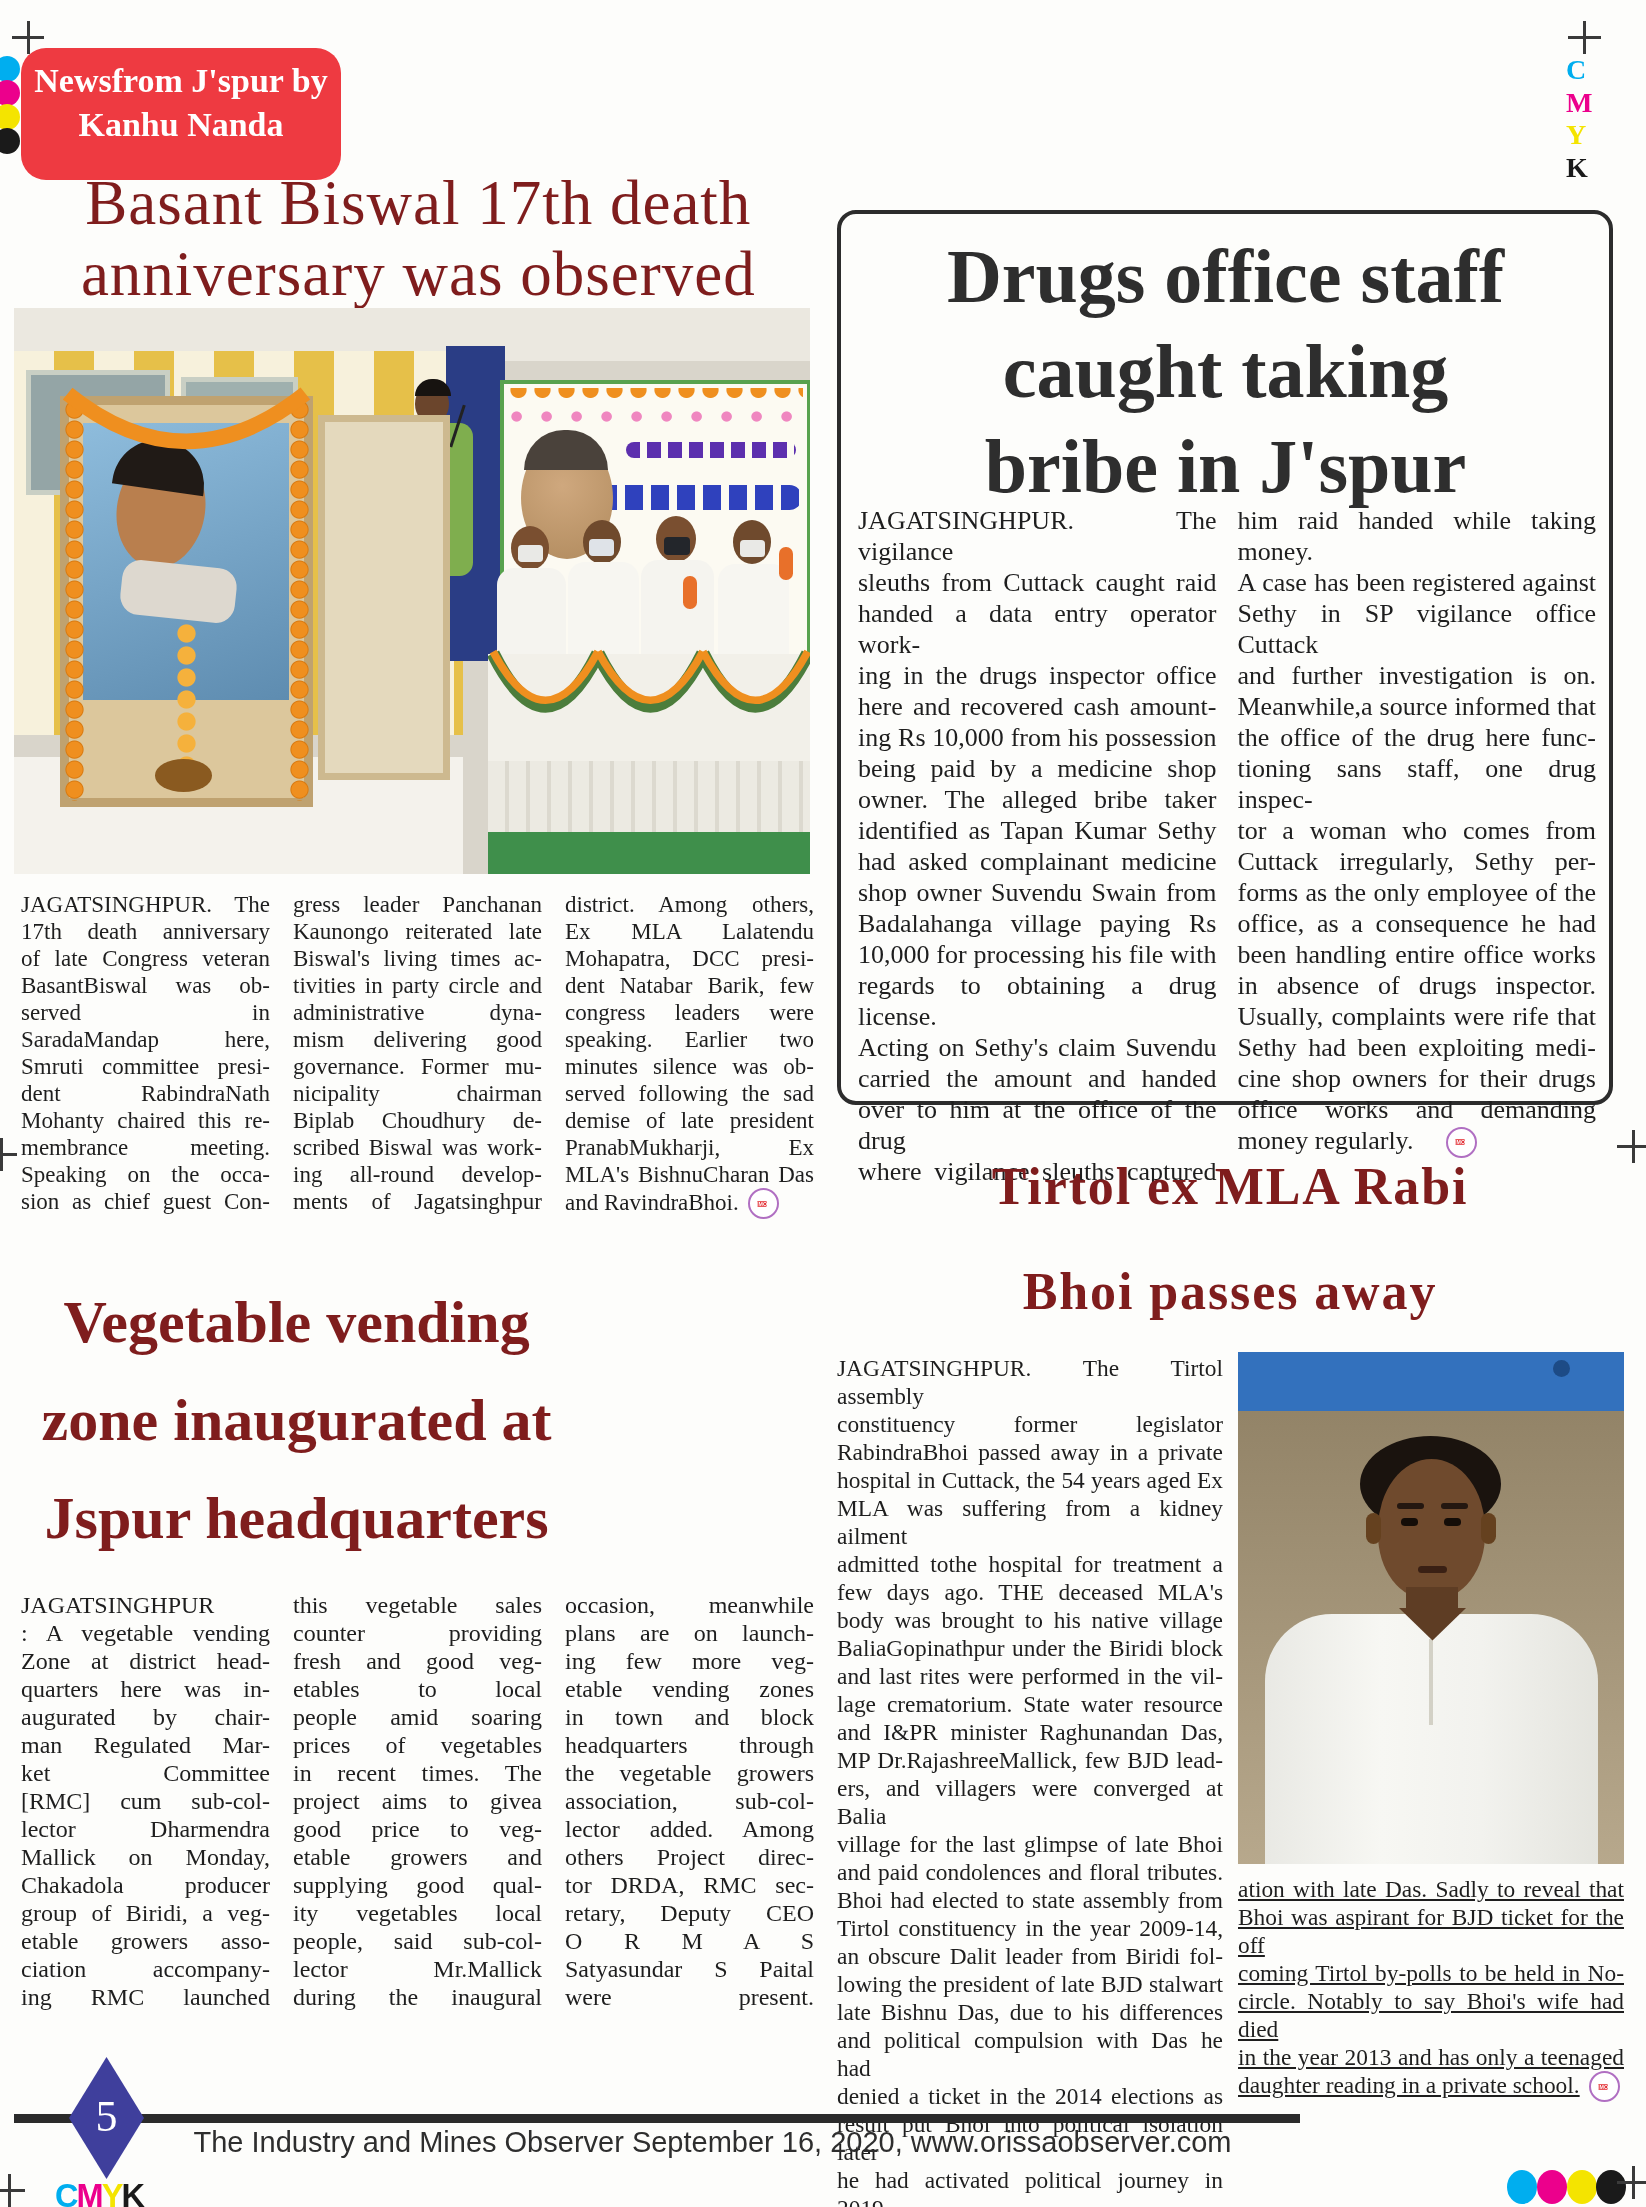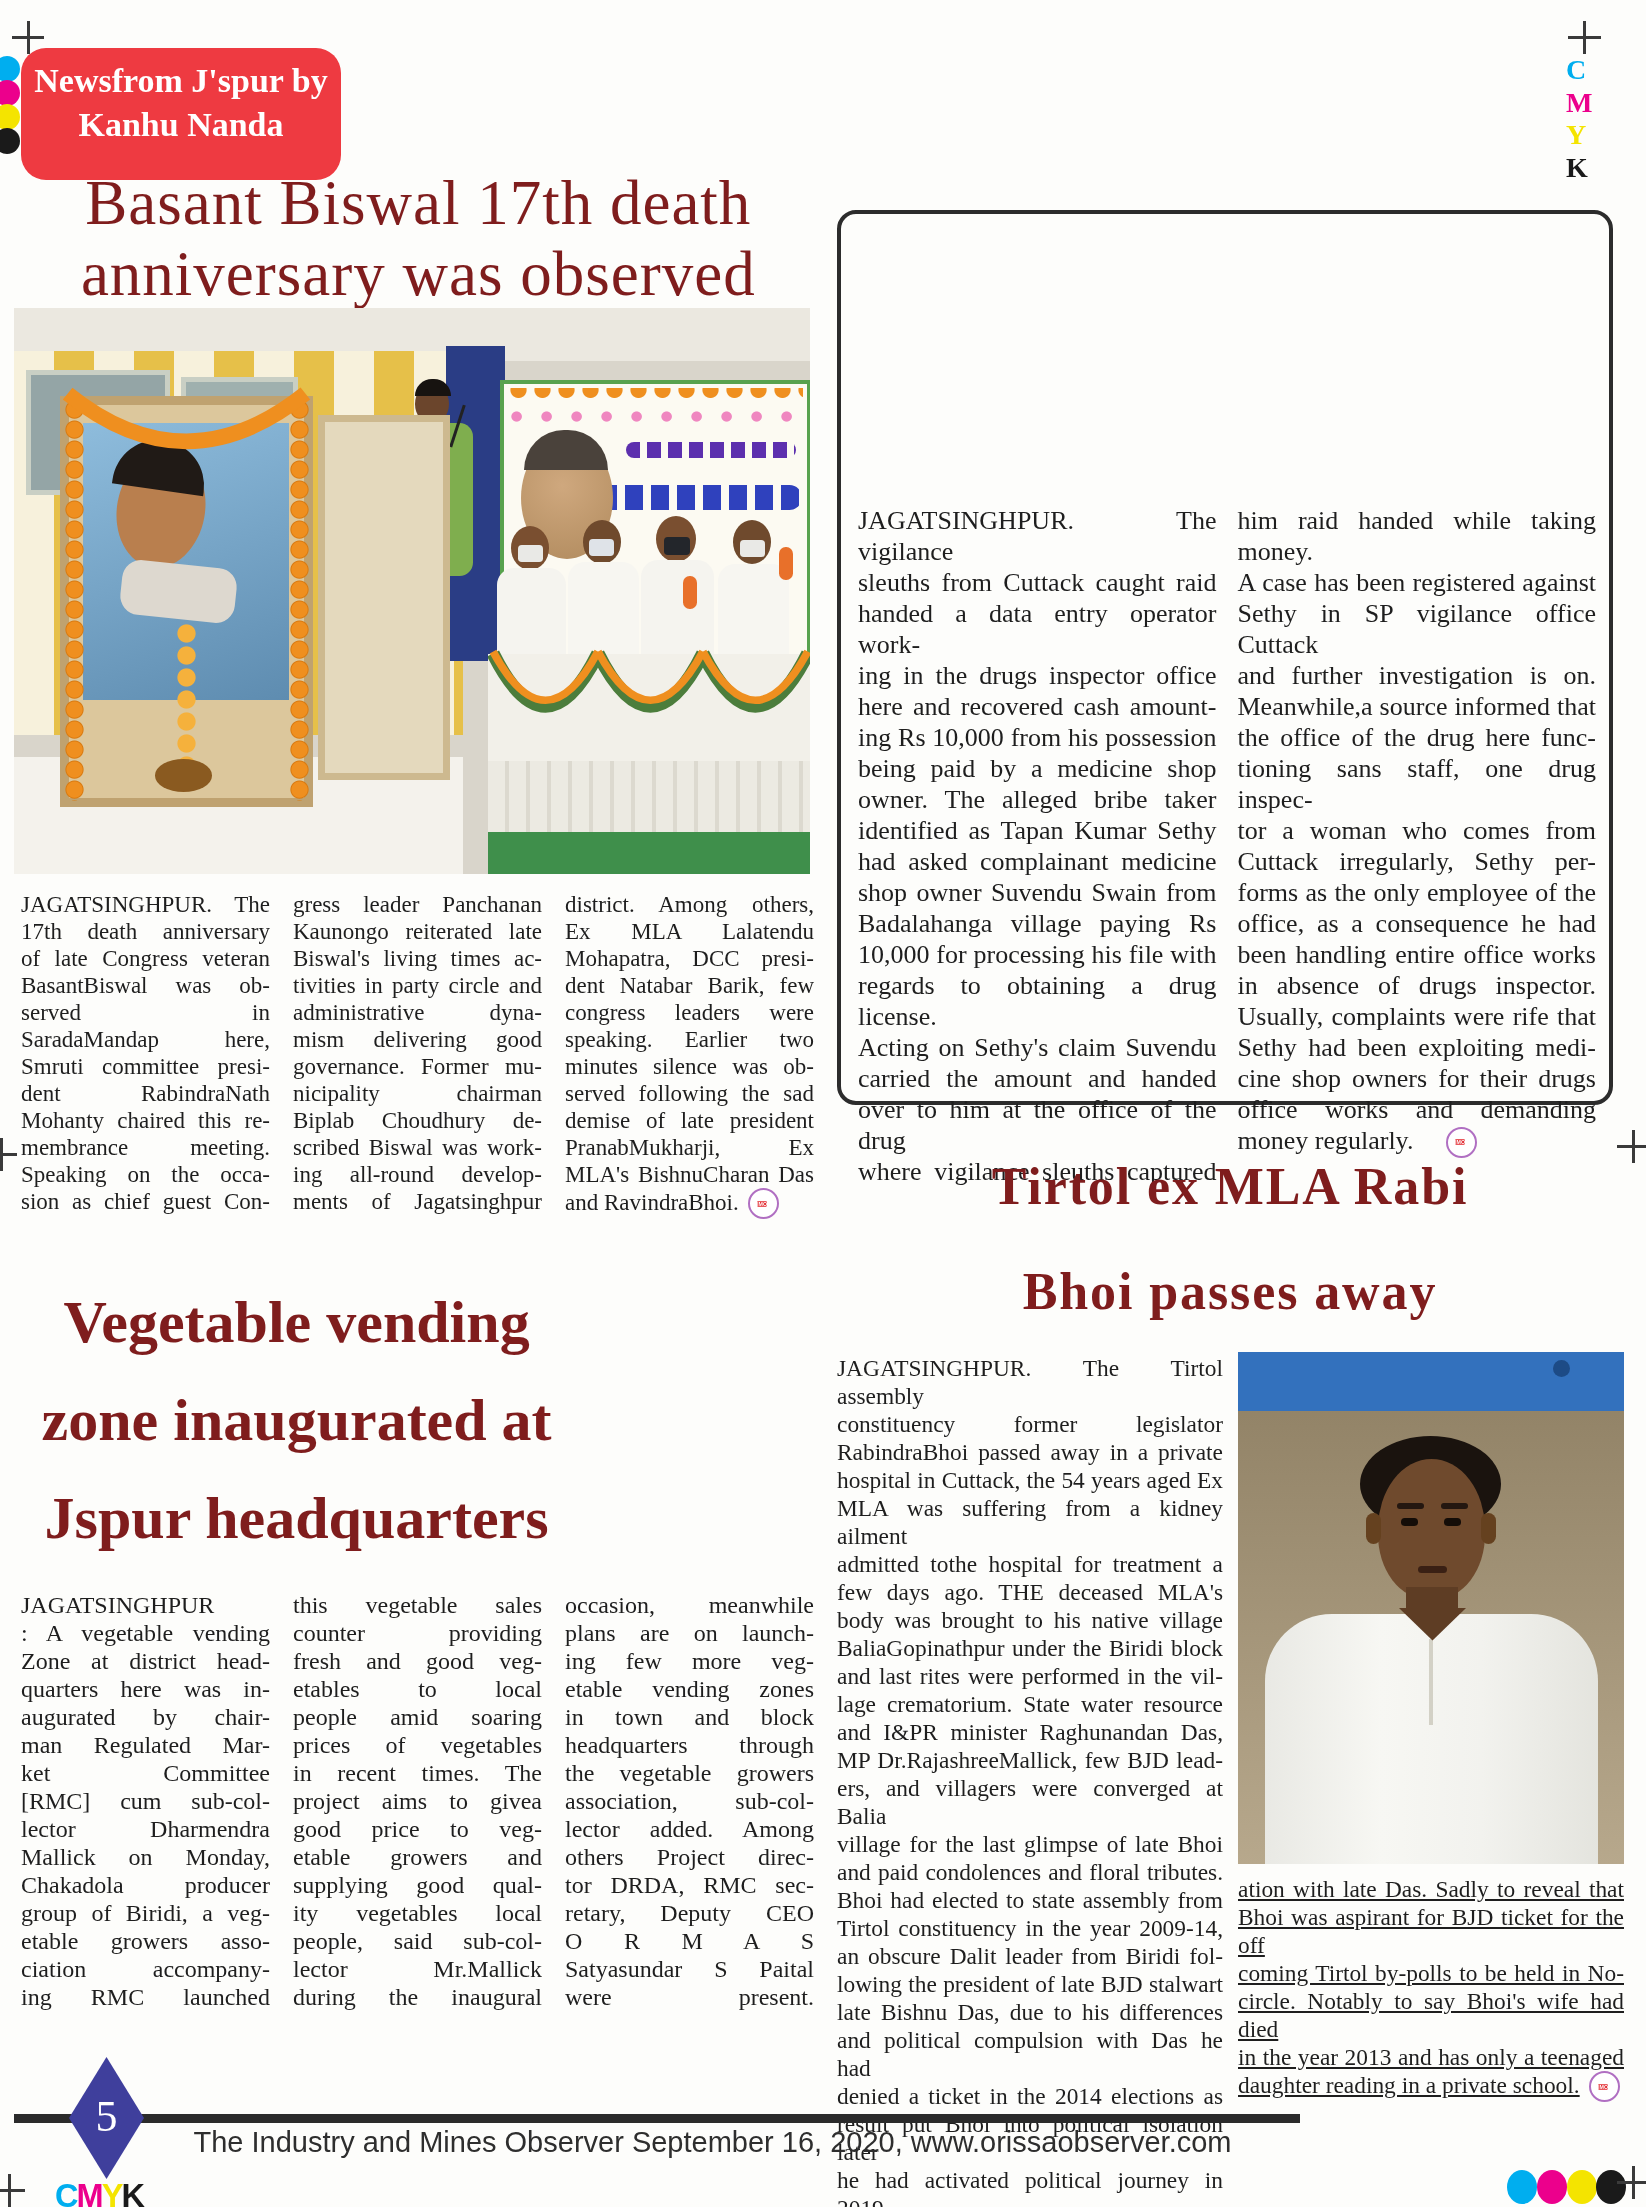--- a/index.html
+++ b/index.html
@@ -202,20 +202,25 @@
           <div class="tl">PranabMukharji, Ex</div>
           <div class="tl">MLA's BishnuCharan Das</div>
         </div>
       <div class="endline">
         <span>and RavindraBhoi.</span><span class="imo"><span class="imo-box">IMO</span></span>
       </div>
     </div>
   </div>
 
   <div id="drugs-box"></div>
+  <div id="drugs-h">
+    <div>Drugs office staff</div>
+    <div>caught taking</div>
+    <div>bribe in J'spur</div>
+  </div>
   <div id="drugs-cols">
     <div class="col">
         <div class="tl">JAGATSINGHPUR. The vigilance</div>
         <div class="tl">sleuths from Cuttack caught raid</div>
         <div class="tl">handed a data entry operator work-</div>
         <div class="tl">ing in the drugs inspector office</div>
         <div class="tl">here and recovered cash amount-</div>
         <div class="tl">ing Rs 10,000 from his possession</div>
         <div class="tl">being paid by a medicine shop</div>
         <div class="tl">owner. The alleged bribe taker</div>

